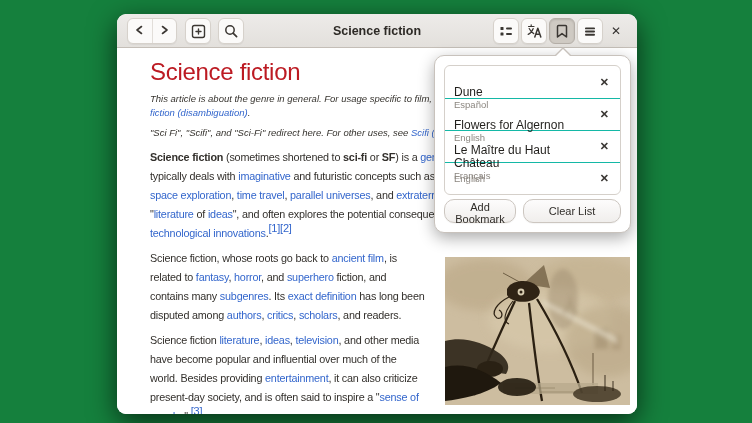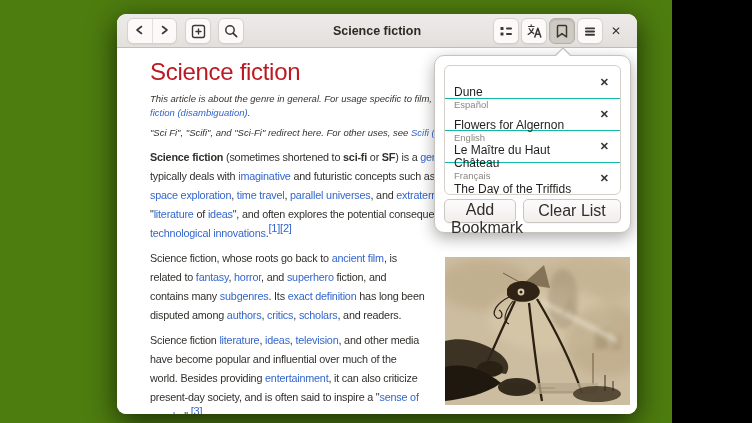--- a/index.html
+++ b/index.html
@@ -1,17 +1,17 @@
 <!DOCTYPE html>
 <html><head>
 <meta charset="utf-8">
 <style>
   html,body{margin:0;padding:0;background:#000;}
   *{box-sizing:border-box;font-family:"Liberation Sans",sans-serif;}
-  .stage{position:relative;width:672px;height:423px;background:#4d7c0f;overflow:hidden;}
+  .stage{position:relative;width:752px;height:423px;background:#15803d;overflow:hidden;}
 
   
   .window{position:absolute;left:117px;top:14px;width:520px;height:400px;
     border-radius:9px;background:#fff;box-shadow:0 8px 28px rgba(0,0,0,.65);overflow:hidden;}
 
   
   .headerbar{position:absolute;left:0;top:0;right:0;height:34px;
     background:linear-gradient(#edebe9,#e3e0dc);border-bottom:1px solid #c4beb7;
     border-radius:9px 9px 0 0;}
   .hb-title{position:absolute;left:50%;top:0;transform:translateX(-50%);height:34px;
@@ -51,21 +51,21 @@
     border-left:8px solid transparent;border-right:8px solid transparent;border-bottom:8px solid #fff;}
   .bm-list{position:absolute;left:9px;right:9px;top:9px;border:1px solid #d5d0ca;border-radius:6px;
     background:#fff;overflow:hidden;}
   .bm-row{display:flex;align-items:center;height:32px;padding:0 6px 0 9px;cursor:pointer;}
   .bm-row + .bm-row{border-top:1px solid #14b8a6;}
   .bm-title{font-size:12px;line-height:13px;color:#211f1c;margin-top:32px;}
   .bm-lang{font-size:9.5px;line-height:11px;color:#8c8781;}
   .bm-x{margin-left:auto;border:none;background:transparent;font-size:11px;font-weight:bold;
     color:#3a3733;cursor:pointer;padding:2px 5px;}
   .bm-actions{position:absolute;left:9px;right:9px;bottom:9px;display:flex;gap:7px;}
-  .pop-btn{height:24px;border:1px solid #ccc6c0;border-radius:5px;font-size:16px;color:#312e2a;
+  .pop-btn{height:24px;border:1px solid #ccc6c0;border-radius:10px;font-size:11px;color:#312e2a;
     background:linear-gradient(#fdfcfc,#f0eeec);cursor:pointer;box-shadow:0 1px 1px rgba(0,0,0,.04);}
   .pop-btn.add{width:72px;}
   .pop-btn.clear{flex:1;}
 </style>
 </head>
 <body>
 
 <div class="stage">
   <div class="window">
 
@@ -221,21 +221,20 @@
         </div>
         <div class="bm-row">
           <div>
             <div class="bm-title">Le Maître du Haut Château</div>
             <div class="bm-lang">Français</div>
           </div>
           <button class="bm-x"><span>✕</span></button>
         </div>
         <div class="bm-row">
           <div>
-            <div class="bm-title">The Day of the Triffids</div>
             <div class="bm-lang">English</div>
           </div>
           <button class="bm-x"><span>✕</span></button>
         </div>
       </div>
       <div class="bm-actions">
         <button class="pop-btn add">Add Bookmark</button>
         <button class="pop-btn clear">Clear List</button>
       </div>
     </div>

